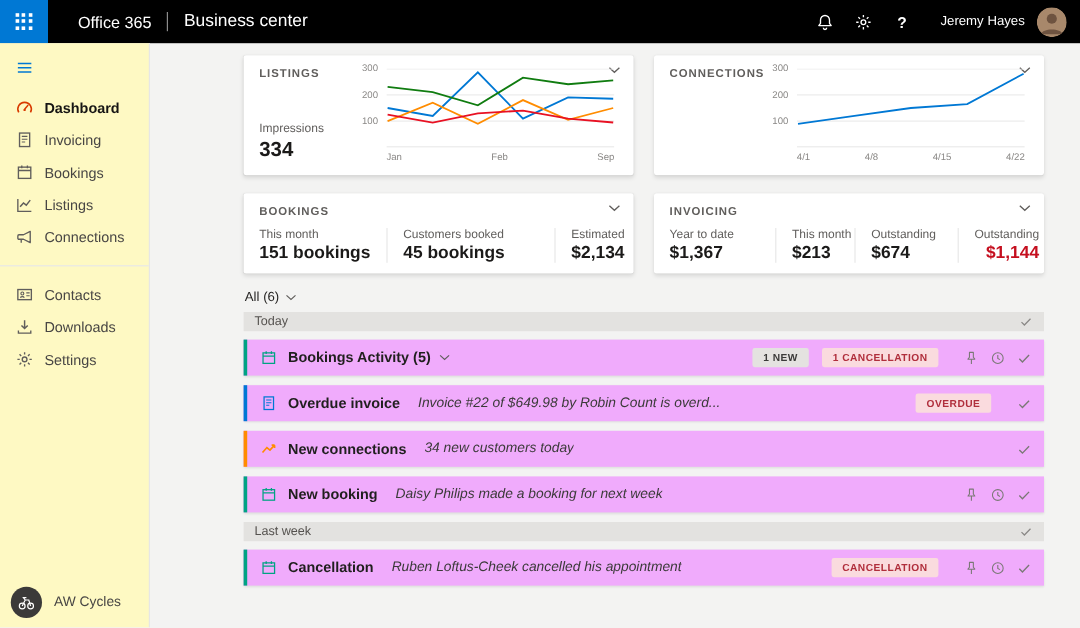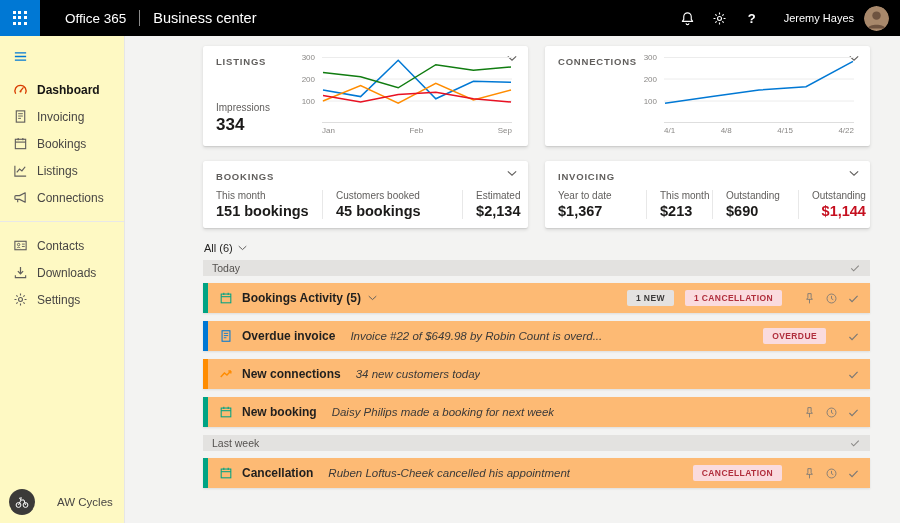--- a/index.html
+++ b/index.html
@@ -26,21 +26,21 @@
   
   .shell{flex:1;display:flex;min-height:0;}
   .sidebar{width:125px;flex:0 0 125px;background:#fef9c3;border-right:1px solid #e6e6e6;position:relative;}
   .hamburger{padding:13px 0 12px 13px;color:#0078d4;cursor:pointer;}
   .hamburger svg{width:15px;height:15px;display:block;}
   .side-item{display:flex;align-items:center;height:27px;padding-left:13px;gap:9px;font-size:12px;color:#484644;cursor:pointer;white-space:nowrap;}
   .side-item .icon{width:15px;height:15px;color:#605e5c;display:flex;flex:0 0 15px;}
   .side-item .icon svg{width:15px;height:15px;display:block;}
   .side-item.active{font-weight:700;color:#161514;}
   .side-divider{height:1px;background:#e8e8e8;margin:10px 0;}
-  .side-footer{position:absolute;bottom:0;left:0;right:0;height:42px;display:flex;align-items:center;gap:22px;padding-left:9px;}
+  .side-footer{position:absolute;bottom:0;left:0;right:0;height:42px;display:flex;align-items:center;gap:10px;padding-left:9px;}
   .company-logo{width:26px;height:26px;border-radius:50%;background:#3b3a39;display:flex;align-items:center;justify-content:center;flex:0 0 26px;}
   .company-logo svg{width:16px;height:16px;display:block;}
   .side-company{font-size:11.5px;color:#484644;}
 
   
   .main{flex:1;min-width:0;padding:10px 30px 0 78px;overflow:hidden;}
   .cards{display:grid;grid-template-columns:1fr 1fr;column-gap:17px;row-gap:15px;}
   .card{background:#fff;border-radius:2px;box-shadow:0 1.6px 3.6px rgba(0,0,0,.11),0 .3px .9px rgba(0,0,0,.07);position:relative;}
   .card.tall{height:100px;}
   .card.short{height:67px;}
@@ -78,21 +78,21 @@
 
   
   .feed{margin-top:14px;}
   .feed-filter{display:flex;align-items:center;gap:5px;font-size:11px;color:#201f1e;margin:2px 0 6px 1px;cursor:pointer;width:max-content;}
   .feed-filter .ff-chev{color:#605e5c;display:flex;}
   .feed-filter svg{width:9px;height:6px;display:block;}
   .feed-group+.feed-group .feed-group-header{margin-top:4px;}
   .feed-group-header{height:16px;background:#e3e2e0;display:flex;align-items:center;padding:0 9px;font-size:10.5px;color:#55524f;margin-bottom:7px;}
   .g-check{margin-left:auto;color:#8a8886;display:flex;cursor:pointer;}
   .g-check svg{width:12px;height:12px;display:block;}
-  .feed-item{height:30px;background:#fdba74;display:flex;align-items:center;gap:9px;padding:0 10px 0 11px;border-left:5px solid #404040;box-shadow:0 1px 2px rgba(0,0,0,.09);margin-bottom:8px;cursor:pointer;}
+  .feed-item{height:30px;background:#f0abfc;display:flex;align-items:center;gap:9px;padding:0 10px 0 11px;border-left:3px solid #404040;box-shadow:0 1px 2px rgba(0,0,0,.09);margin-bottom:8px;cursor:pointer;}
   .fi-icon{display:flex;flex:0 0 14px;}
   .fi-icon svg{width:14px;height:14px;display:block;}
   .fi-title{font-size:12px;font-weight:700;color:#201f1e;white-space:nowrap;}
   .fi-chev{color:#605e5c;display:flex;margin-left:-2px;cursor:pointer;}
   .fi-chev svg{width:9px;height:6px;display:block;}
   .fi-desc{font-size:11.5px;color:#3b3a39;margin-left:6px;white-space:nowrap;overflow:hidden;text-overflow:ellipsis;font-style:italic;}
   .fi-spacer{flex:1;}
   .badge{font-size:8.5px;font-weight:700;letter-spacing:.4px;padding:3px 9px;border-radius:2px;white-space:nowrap;margin-left:2px;}
   .badge.neutral{background:#e4e2e0;color:#3b3a39;}
   .badge.danger{background:#fadbde;color:#b02e3c;}
@@ -351,21 +351,21 @@
               <div class="hstat">
                 <div class="s-label">Year to date</div>
                 <div class="s-value">$1,367</div>
               </div>
               <div class="hstat">
                 <div class="s-label">This month</div>
                 <div class="s-value">$213</div>
               </div>
               <div class="hstat">
                 <div class="s-label">Outstanding</div>
-                <div class="s-value">$690</div>
+                <div class="s-value">$674</div>
               </div>
               <div class="hstat">
                 <div class="s-label">Outstanding</div>
                 <div class="s-value red">$1,144</div>
               </div>
             </div>
         </section>
 
       </div>
 

